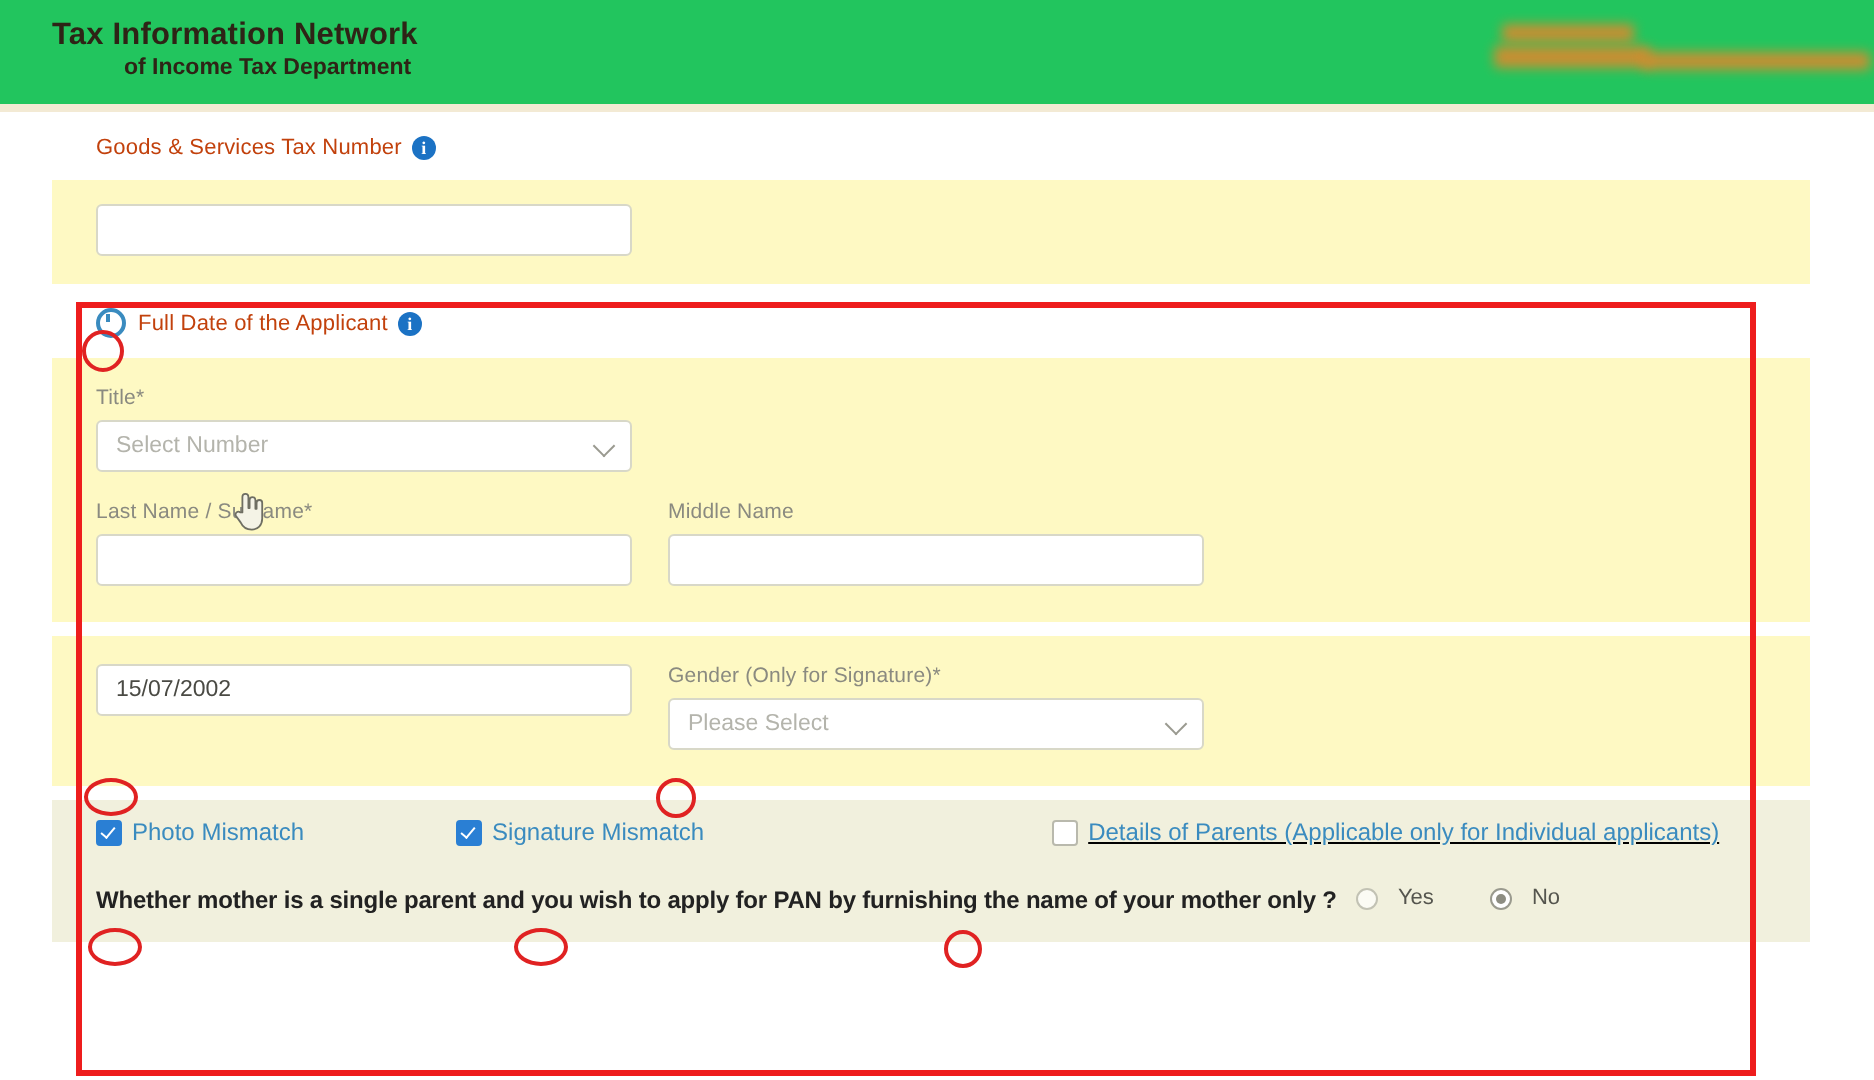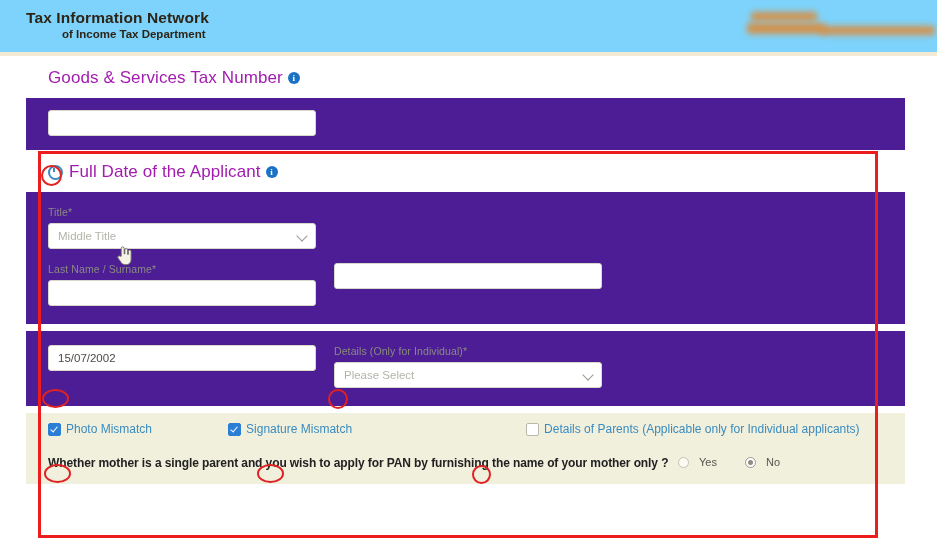--- a/index.html
+++ b/index.html
@@ -12,21 +12,21 @@
     overflow: hidden;
     background: #ffffff;
     font-family: "Liberation Sans", sans-serif;
     -webkit-font-smoothing: antialiased;
   }
 
   
   .header {
     position: relative;
     height: 52px;
-    background: #7dd3fc;
+    background: #22c55e;
     overflow: hidden;
   }
   .brand {
     position: absolute;
     left: 26px;
     top: 9px;
     color: #3a2a10;
     line-height: 1.15;
   }
   .brand-line1 {
@@ -80,22 +80,22 @@
   }
 
   
   .legend-row {
     background: #ffffff;
     padding: 12px 0 10px 22px;
     display: flex;
     align-items: center;
   }
   .legend-title {
-    color: #a21caf;
-    font-size: 17px;
+    color: #c2410c;
+    font-size: 11px;
     letter-spacing: .1px;
   }
   .legend-bullet {
     width: 11px;
     height: 11px;
     border-radius: 50%;
     border: 2px solid #3a8bbf;
     margin-right: 6px;
     flex: 0 0 auto;
     position: relative;
@@ -121,21 +121,21 @@
     font-weight: bold;
     font-family: "Liberation Serif", serif;
     line-height: 12px;
     text-align: center;
     vertical-align: -1px;
     margin-left: 5px;
   }
 
   
   .panel {
-    background: #4c1d95;
+    background: #fef9c3;
     padding: 14px 22px 18px 22px;
   }
   .panel-gst { padding: 12px 22px 14px 22px; }
 
   .field-label {
     color: #8a8a80;
     font-size: 10.5px;
     margin-bottom: 5px;
     display: block;
     letter-spacing: .1px;
@@ -188,21 +188,21 @@
 
   
   .check-strip {
     background: #f1f0dd;
     padding: 9px 22px 10px 22px;
     display: flex;
     align-items: center;
   }
   .chk-item { display: flex; align-items: center; }
   .chk-item.sig { margin-left: 76px; align-items: flex-end; }
-  .chk-item.parents { margin-left: 174px; }
+  .chk-item.parents { margin-left: 174px; text-decoration: underline; }
   .chkbox {
     width: 11px;
     height: 11px;
     background: #2a7fd4;
     border: 1px solid #2a7fd4;
     border-radius: 2px;
     position: relative;
     margin-right: 5px;
     flex: 0 0 auto;
   }
@@ -339,47 +339,48 @@
       <span class="legend-title">Full Date of the Applicant</span>
       <span class="info-icon">i</span>
     </div>
 
     <div class="panel">
 
       <div class="row">
         <div class="col-title">
           <label class="field-label"><span>Title</span><span class="req">*</span></label>
           <div class="select-wrap">
-            <div class="input placeholder">Middle Title</div>
+            <div class="input placeholder">Select Number</div>
             <span class="chev"></span>
           </div>
         </div>
       </div>
 
       <div class="row row-names mt14">
         <div class="names-col">
           <label class="field-label"><span>Last Name / Surname</span><span class="req">*</span></label>
           <input class="input" type="text" value="" style="">
         </div>
         <div class="names-col wide">
+          <label class="field-label">Middle Name</label>
           <input class="input" type="text" value="" style="">
         </div>
       </div>
 
     </div>
 
     <div class="panel-sep"></div>
 
     <div class="panel">
       <div class="row row-dob">
         <div class="dob-col">
           <input class="input" type="text" value="15/07/2002" style="">
         </div>
         <div class="gender-col">
-          <label class="field-label"><span>Details (Only for Individual)</span><span class="req">*</span></label>
+          <label class="field-label"><span>Gender (Only for Signature)</span><span class="req">*</span></label>
           <div class="select-wrap">
             <div class="input placeholder">Please Select</div>
             <span class="chev"></span>
           </div>
         </div>
       </div>
     </div>
 
     <div class="panel-sep"></div>
 

